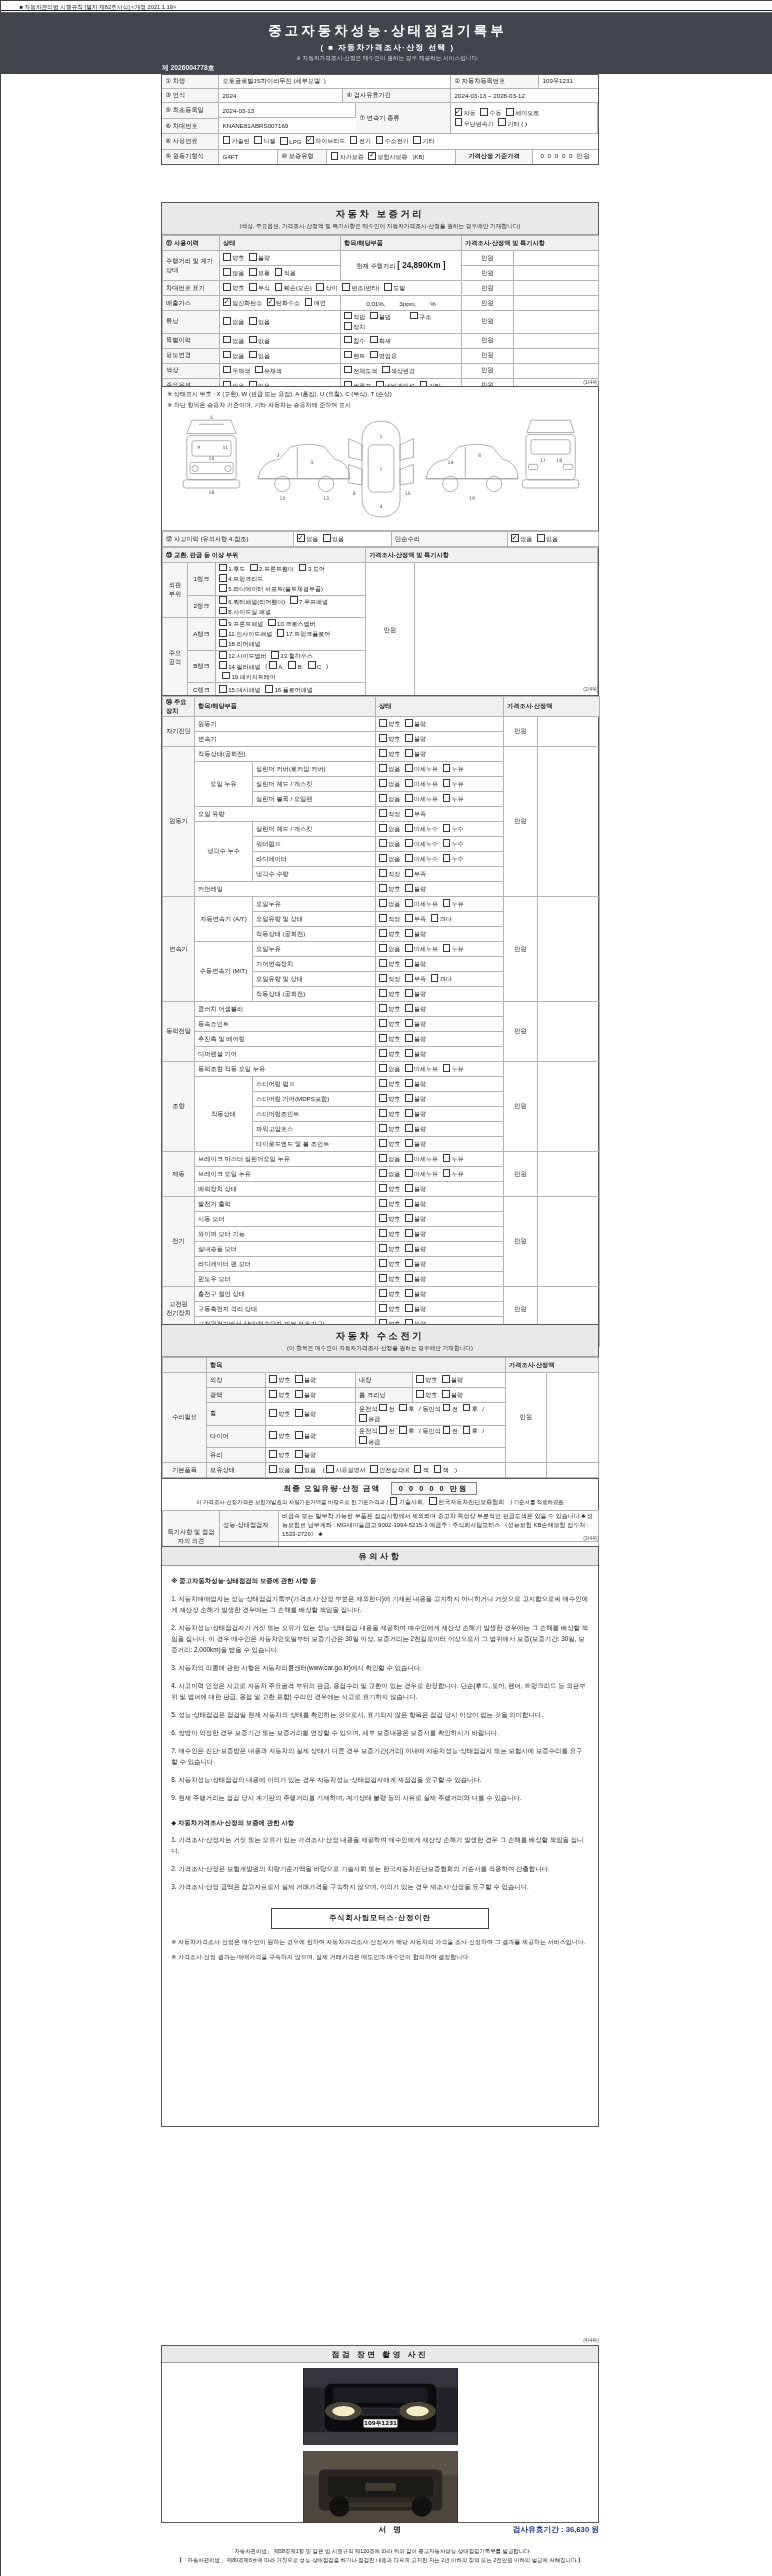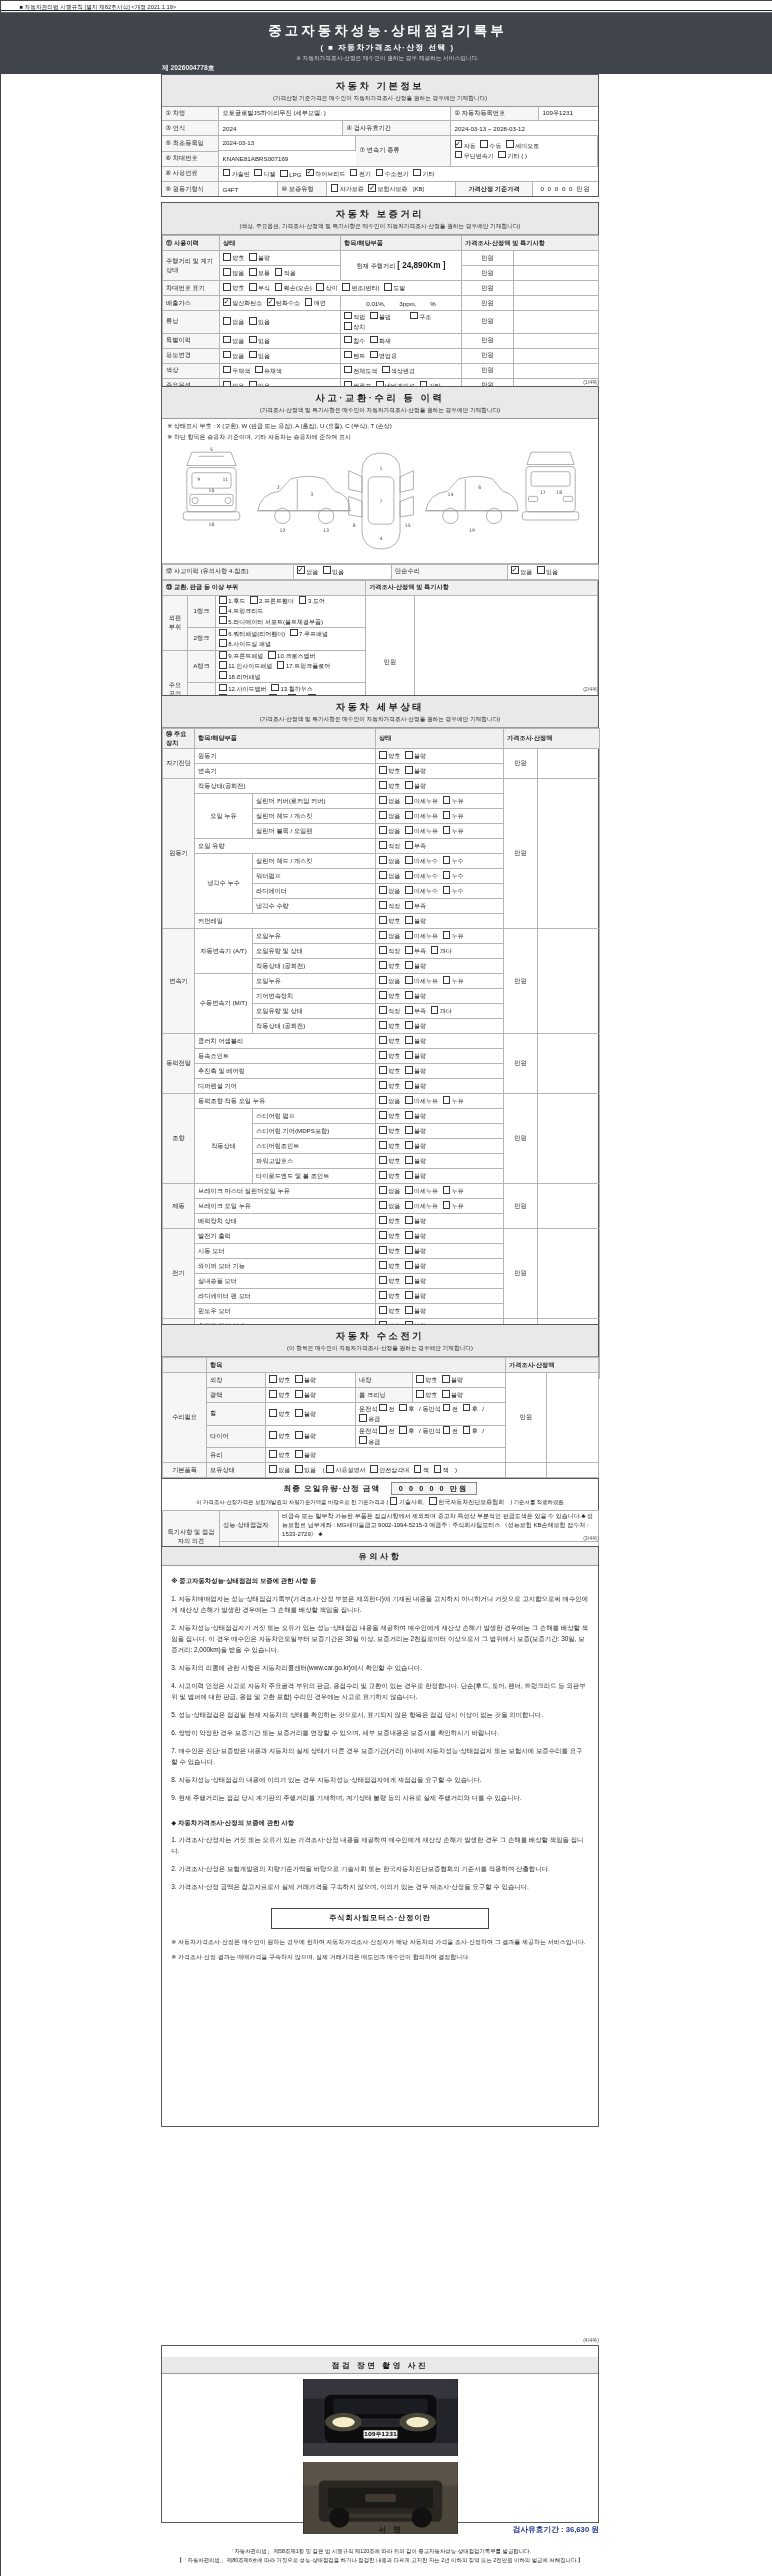--- a/index.html
+++ b/index.html
@@ -60,24 +60,20 @@
   <div class="toprule" style="top:10.8px;background:#666;height:0.5px;"></div>
 
   <div class="band">
     <div class="t1">중고자동차성능·상태점검기록부</div>
     <div class="t2">( ■ 자동차가격조사·산정 선택 )</div>
     <div class="t3">※ 자동차가격조사·산정은 매수인이 원하는 경우 제공하는 서비스입니다.</div>
   </div>
   <div class="docno">제 2026004778호</div>
 
   <div class="col sec" style="top:73px;">
-    <div class="sec-h">
-      <div class="t">자동차 기본정보</div>
-      <div class="s">(가격산정 기준가격은 매수인이 자동차가격조사·산정을 원하는 경우에만 기재합니다)</div>
-    </div>
     <div class="grow" style="grid-template-columns:57px 232px 88px 60px;">
       <div class="lab">① 차명</div>
       <div>오토글로벌JS하이리무진 (세부모델: )</div>
       <div class="lab">② 자동차등록번호</div>
       <div>109우1231</div>
     </div>
     <div class="grow" style="grid-template-columns:57px 124px 108px 147px;">
       <div class="lab">③ 연식</div>
       <div>2024</div>
       <div class="lab">④ 검사유효기간</div>
@@ -208,24 +204,20 @@
         <td><span class="opt"><span class="cb"></span><span class="olb">이행</span></span><span class="opt"><span class="cb"></span><span class="olb">미이행</span></span></td>
         <td></td>
         <td></td>
       </tr>
     </tbody>
       </table>
   </div>
   <div class="pgmark" style="top:378px;">(1/4쪽)</div>
 
   <div class="col sec" style="top:385px;">
-    <div class="sec-h">
-      <div class="t">사고·교환·수리 등 이력</div>
-      <div class="s">(가격조사·산정액 및 특기사항은 매수인이 자동차가격조사·산정을 원하는 경우에만 기재합니다)</div>
-    </div>
     <div class="legend">※ 상태표시 부호 : X (교환), W (판금 또는 용접), A (흠집), U (요철), C (부식), T (손상)</div>
     <div class="legend" style="padding-top:1px;">※ 하단 항목은 승용차 기준이며, 기타 자동차는 승용차에 준하여 표시</div>
 
     <div class="diagwrap">
       <svg width="436" height="112" viewBox="0 0 846 218">
         <g stroke="#9a9a9a" fill="none" stroke-width="1.5">
 
           <path d="M57,14 h76 l10,26 h-96 z"></path>
           <line x1="70" y1="22" x2="120" y2="22"></line>
           <rect x="47" y="44" width="96" height="86" rx="8"></rect>
@@ -342,24 +334,20 @@
       <tr>
         <td class="lab ctr">C랭크</td>
         <td><span class="opt"><span class="cb"></span><span class="olb">15.대시패널</span></span><span class="opt"><span class="cb"></span><span class="olb">16.플로어패널</span></span></td>
       </tr>
     </tbody>
       </table>
   </div>
   <div class="pgmark" style="top:685px;">(2/4쪽)</div>
 
   <div class="col sec" style="top:694px;">
-    <div class="sec-h">
-      <div class="t">자동차 세부상태</div>
-      <div class="s">(가격조사·산정액 및 특기사항은 매수인이 자동차가격조사·산정을 원하는 경우에만 기재합니다)</div>
-    </div>
     <table>
       <colgroup>
           <col style="width:32px">
           <col style="width:58px">
           <col style="width:123px">
           <col style="width:128px">
           <col style="width:34px">
           <col style="width:62px">
         </colgroup>
       <tbody>
@@ -706,21 +694,21 @@
       <p class="it">2. 가격조사·산정은 보험개발원의 차량기준가액을 바탕으로 기술사회 또는 한국자동차진단보증협회의 기준서를 적용하여 산출합니다.</p>
       <p class="it">3. 가격조사·산정 금액은 참고자료로서 실제 거래가격을 구속하지 않으며, 이의가 있는 경우 재조사·산정을 요구할 수 있습니다.</p>
       <div class="caut-box">주식회사팀모터스·산정이란</div>
       <p class="caut-note">※ 자동차가격조사·산정은 매수인이 원하는 경우에 한하여 자동차가격조사·산정자가 해당 자동차의 가격을 조사·산정하여 그 결과를 제공하는 서비스입니다.</p>
       <p class="caut-note">※ 가격조사·산정 결과는 매매가격을 구속하지 않으며, 실제 거래가격은 매도인과 매수인이 합의하여 결정합니다.</p>
     </div>
   </div>
   <div class="pgmark" style="top:2336px;">(4/4쪽)</div>
 
   <div class="col sec" style="top:2344px;height:178px;">
-    <div class="sec-h" style="padding:3.6px 0 2.6px;margin-top:11px;">
+    <div class="sec-h" style="padding:3.6px 0 2.6px;">
       <div class="t" style="font-size:7.7px;">점검 장면 촬영 사진</div>
     </div>
 
     <div class="photo" style="width:155px;height:77px;">
       <svg width="155" height="77" viewBox="0 0 300 150">
         <rect x="0" y="0" width="300" height="150" fill="#23232a"></rect>
         <rect x="0" y="0" width="300" height="38" fill="#35353d"></rect>
         <rect x="40" y="30" width="220" height="95" rx="14" fill="#0c0c0f" stroke="#3c3c44"></rect>
         <rect x="58" y="38" width="184" height="30" rx="8" fill="#1b1b22"></rect>
         <ellipse cx="78" cy="84" rx="22" ry="10" fill="#fff8d8" opacity="0.95"></ellipse>

